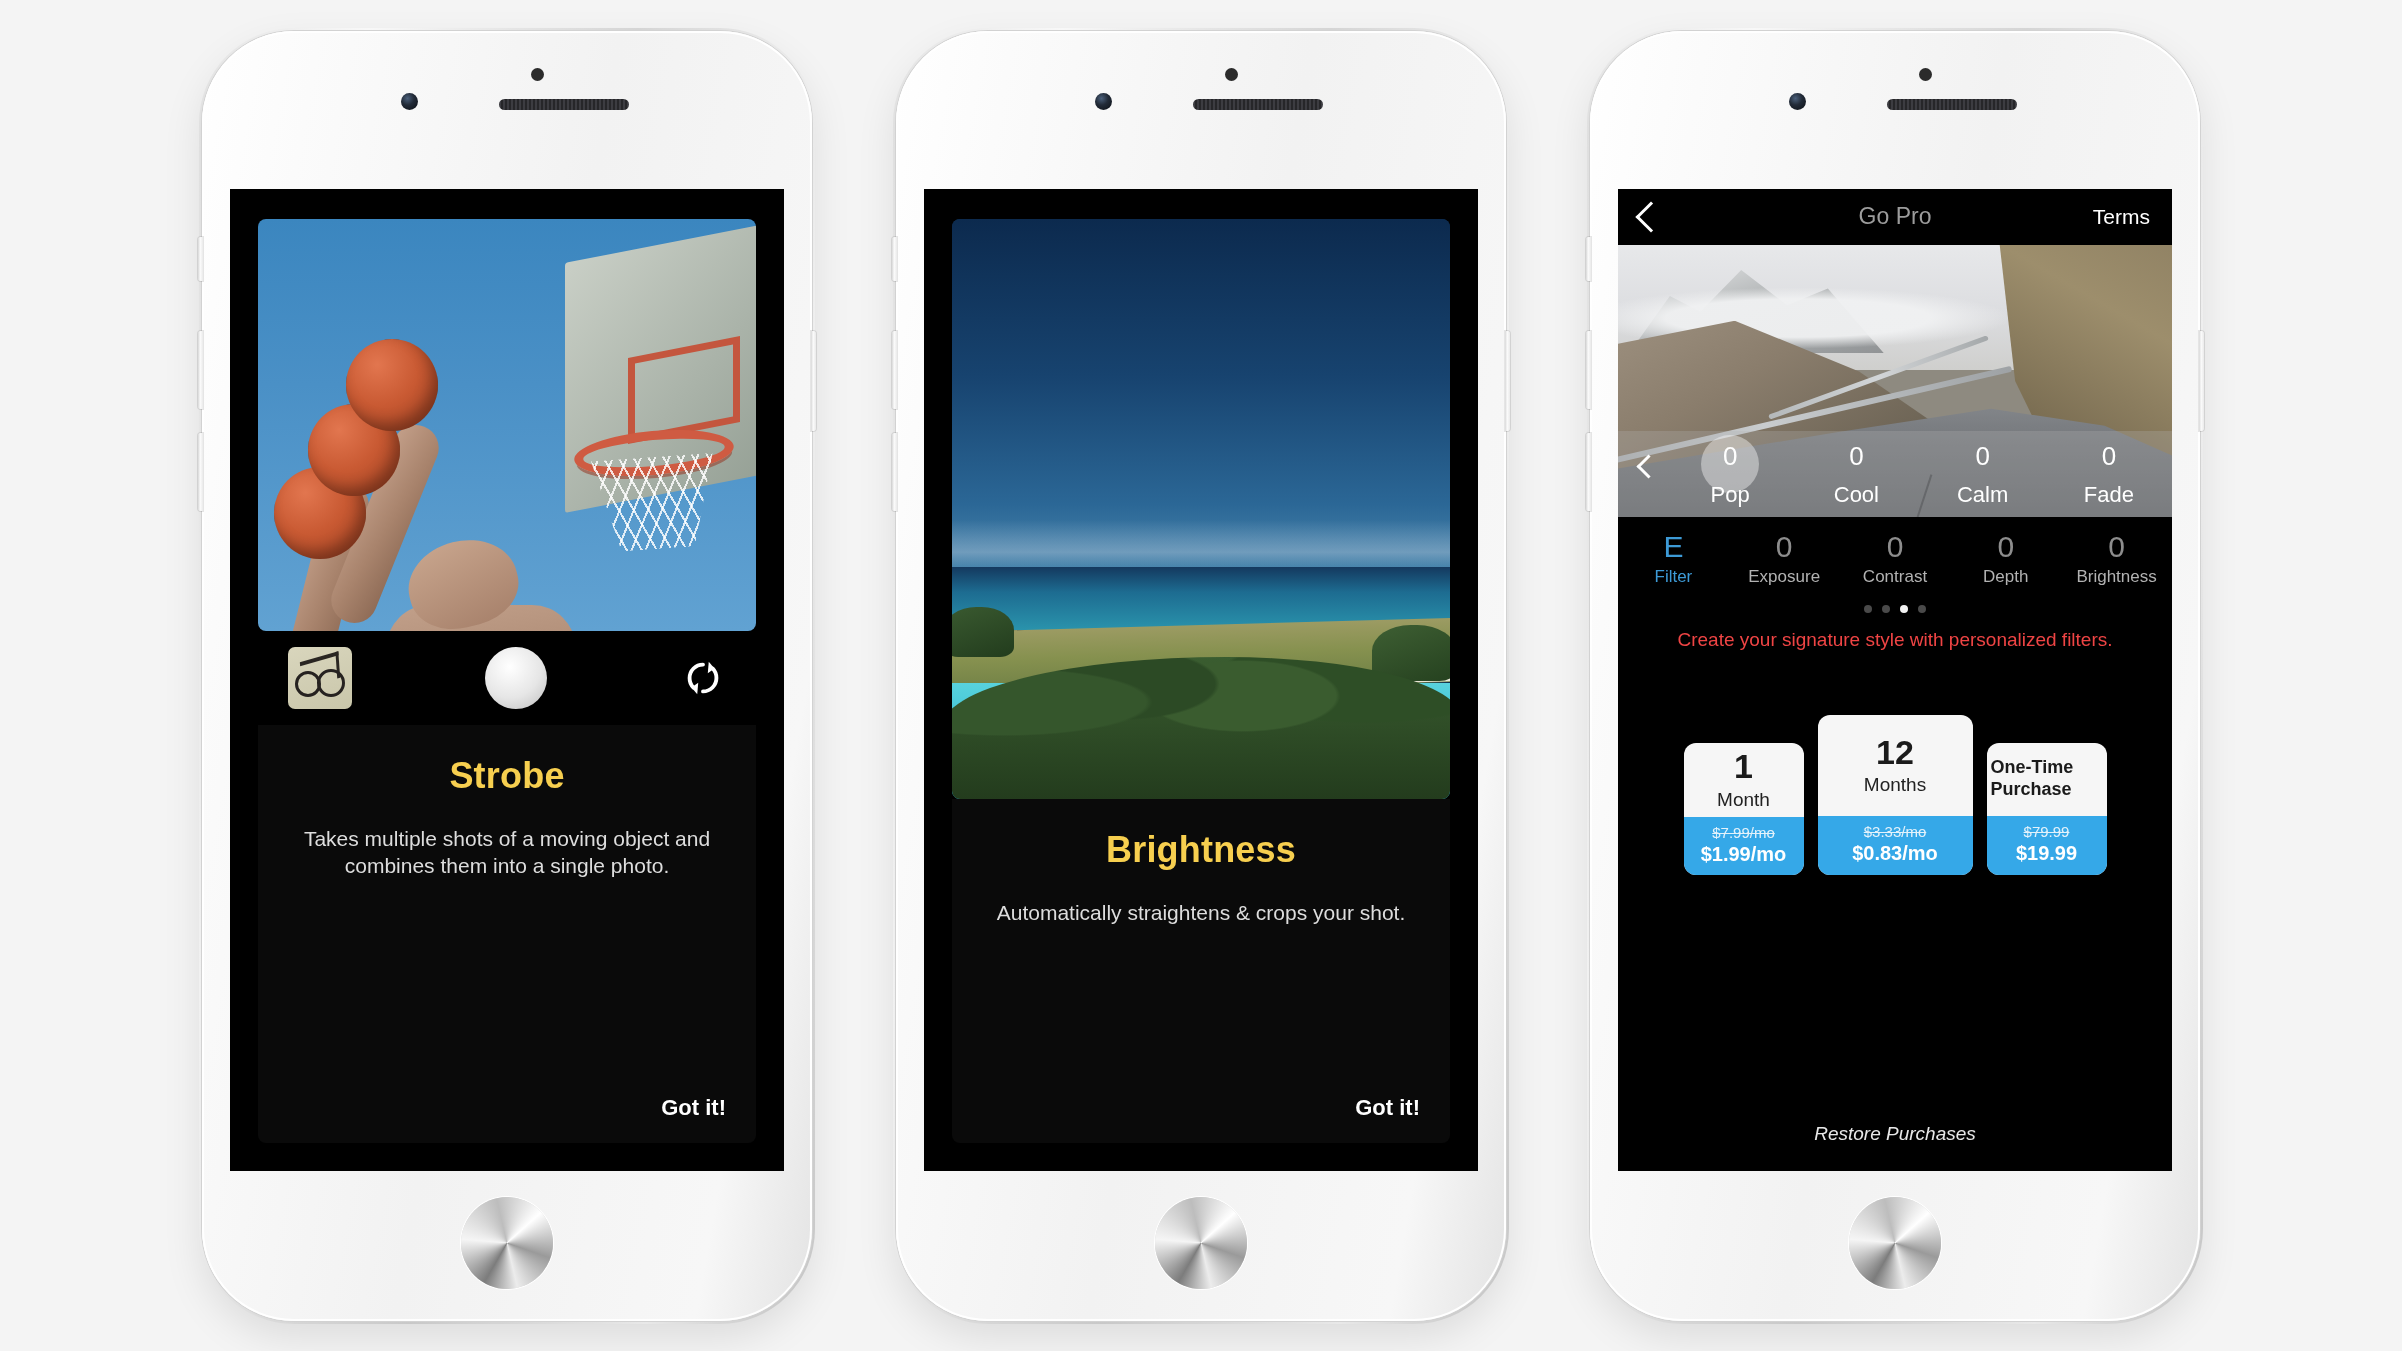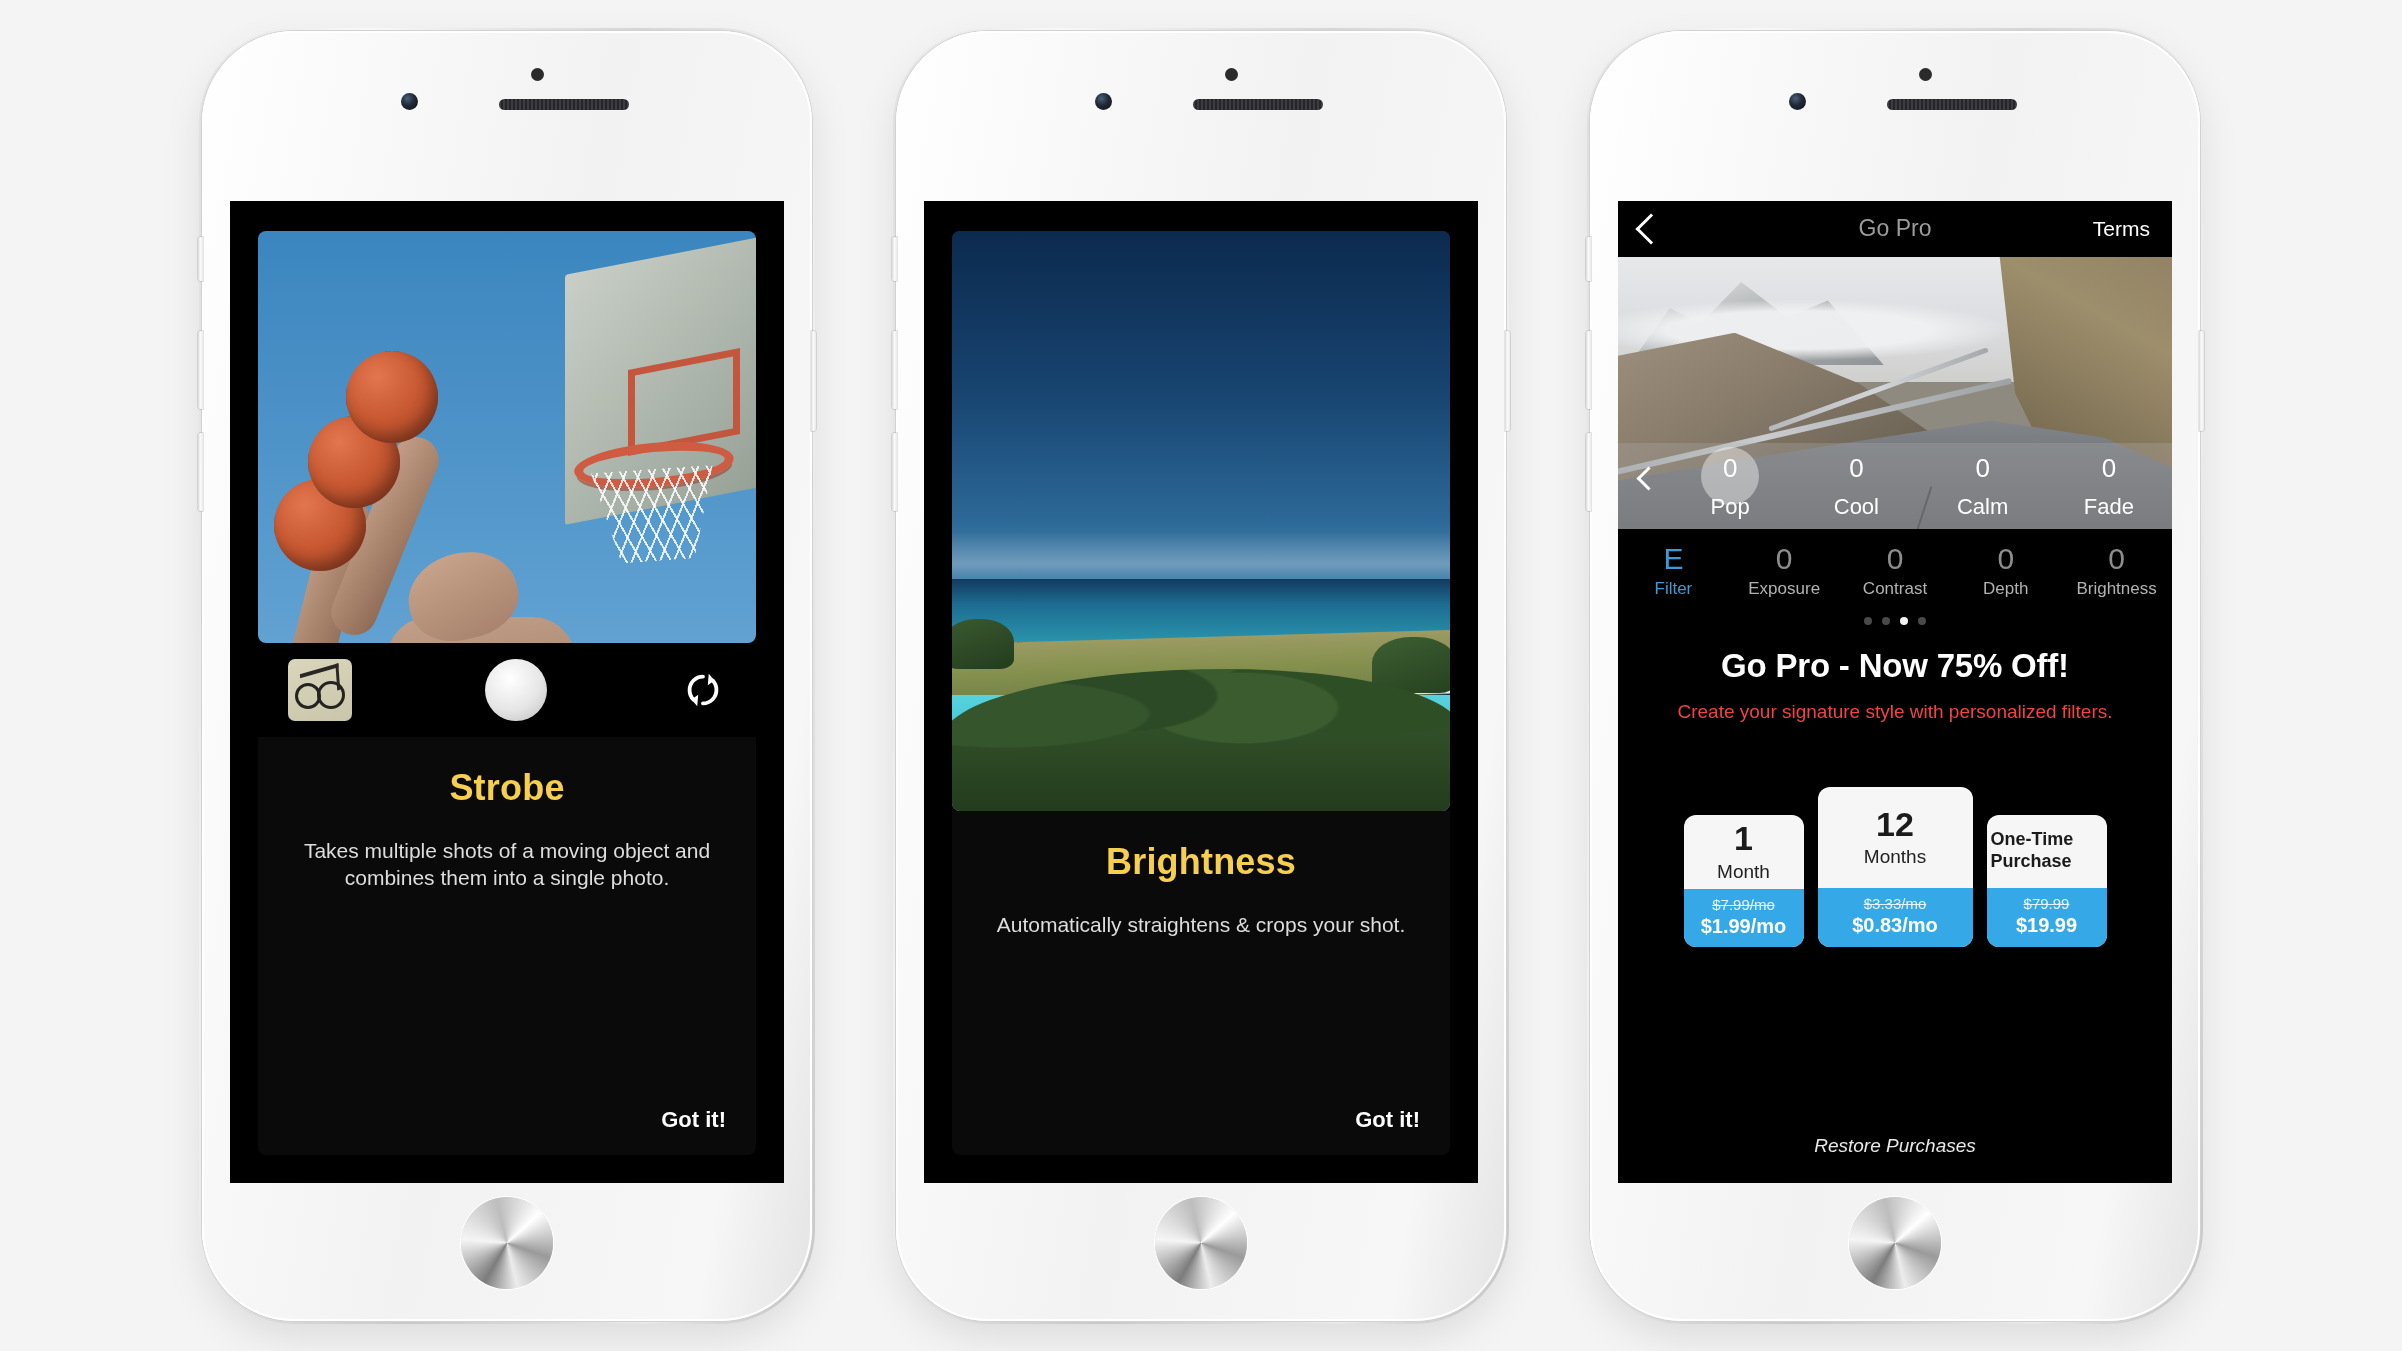--- a/index.html
+++ b/index.html
@@ -94,21 +94,21 @@
     border-radius: 50%;
     background: conic-gradient(from 210deg, #7c7c7c, #f5f5f5 18%, #bdbdbd 38%, #ffffff 55%, #9a9a9a 72%, #ececec 88%, #7c7c7c);
     z-index: -1;
   }
 
   
   .screen {
     position: absolute;
     left: 50%;
     transform: translateX(-50%);
-    top: 170px;
+    top: 158px;
     width: 554px;
     height: 982px;
     background: #000;
     overflow: hidden;
   }
 
   
   .onb { position: absolute; inset: 0; display: flex; flex-direction: column; background: #000; }
 
   .onb-photo-wrap {
@@ -662,21 +662,20 @@
           </div>
         </div>
 
         <div class="pro-dots">
           <div class="dot"></div>
           <div class="dot"></div>
           <div class="dot active"></div>
           <div class="dot"></div>
         </div>
 
-        <div class="pro-headline">Go Pro - Now 75% Off!</div>
         <div class="pro-sub">Create your signature style with personalized filters.</div>
 
         <div class="pro-plans">
 
           <div class="plan small">
             <div class="plan-top">
               <div class="plan-num">1</div>
               <div class="plan-unit">Month</div>
             </div>
             <div class="plan-price">

